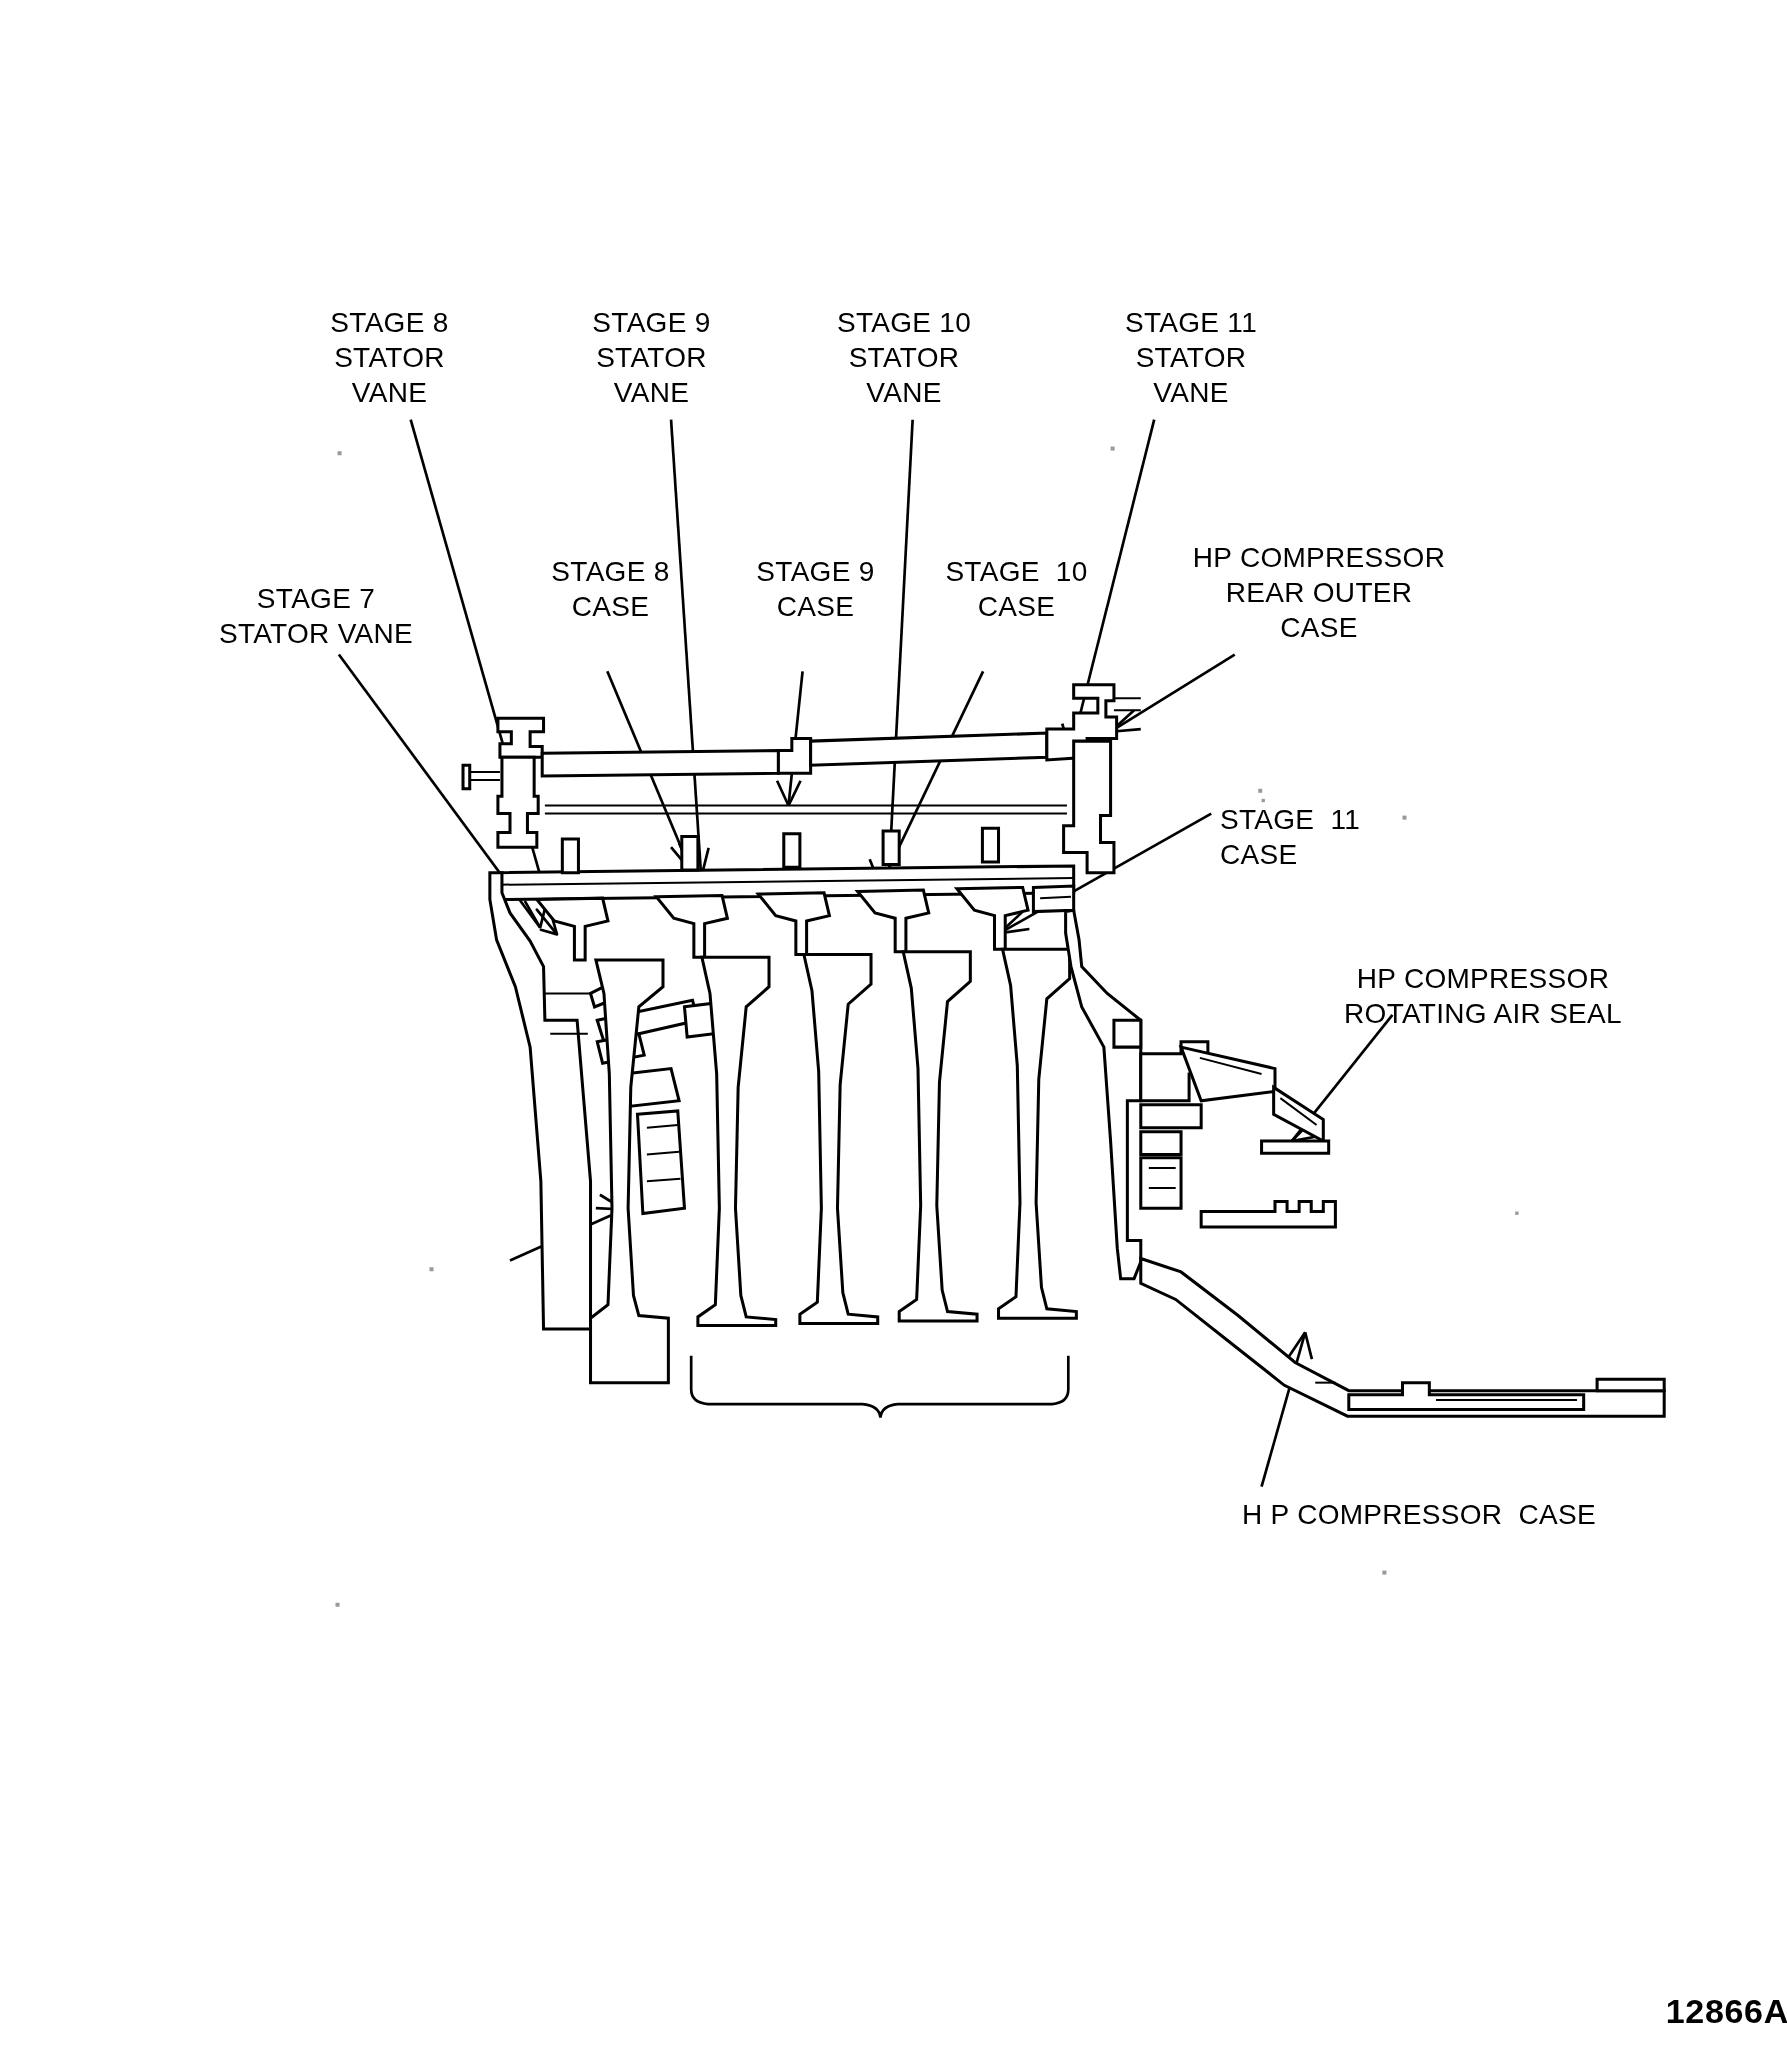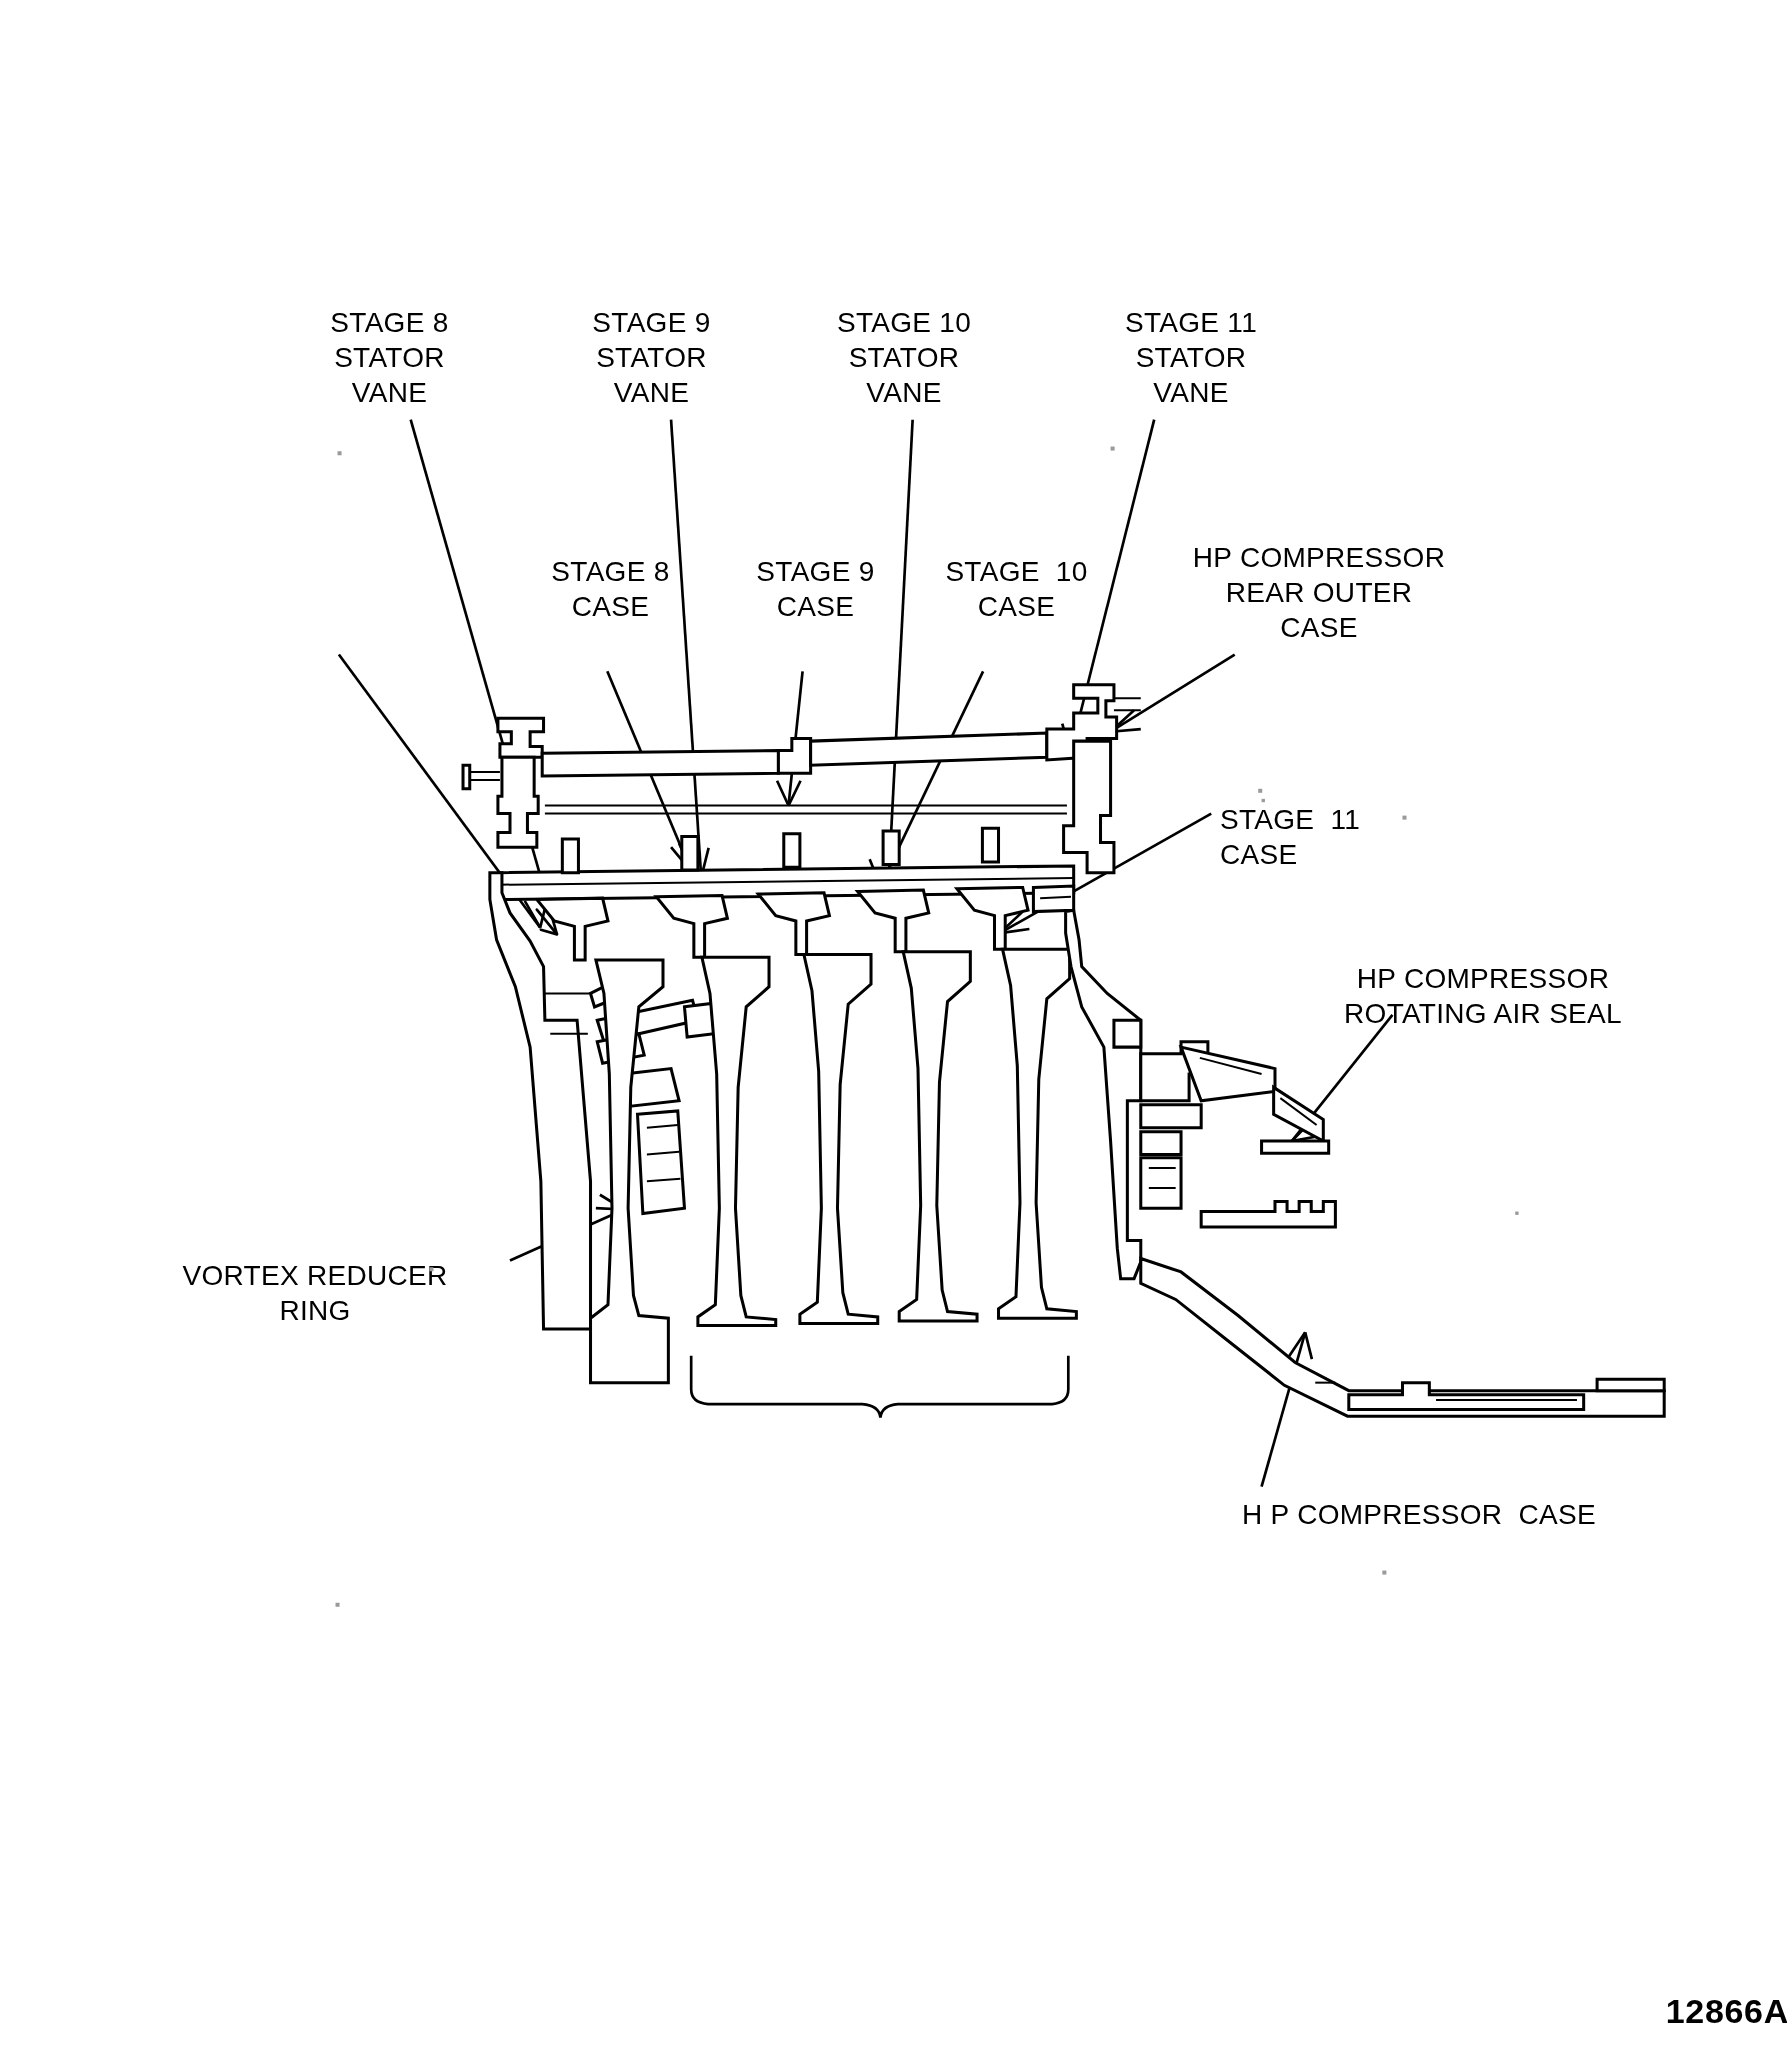--- a/index.html
+++ b/index.html
@@ -81,29 +81,29 @@
   <div class="lbl ctr" style="left:715px; top:554px; width:201px;">STAGE 9
 CASE</div>
 
   <div class="lbl ctr" style="left:909px; top:554px; width:215px;">STAGE  10
 CASE</div>
 
   <div class="lbl ctr" style="left:1141px; top:540px; width:356px;">HP COMPRESSOR
 REAR OUTER
 CASE</div>
 
+  <div class="lbl ctr" style="left:175px; top:581px; width:282px;">STAGE 7
+STATOR VANE</div>
 
   <div class="lbl left" style="left:1220px; top:802px; width:268px;">STAGE  11
 CASE</div>
 
   <div class="lbl ctr" style="left:1295px; top:961px; width:376px;">HP COMPRESSOR
 ROTATING AIR SEAL</div>
 
-  <div class="lbl ctr" style="left:134px; top:1258px; width:362px;">VORTEX REDUCER
-RING</div>
 
 
   <div class="lbl ctr" style="left:1164px; top:1497px; width:510px;">H P COMPRESSOR  CASE</div>
 
   <div class="figid">12866A</div>
 
   <svg class="overlay" viewBox="0 0 2663 3063" xmlns="http://www.w3.org/2000/svg">
 
     <g>
       <rect class="speck" x="503" y="672" width="6" height="6"></rect>

